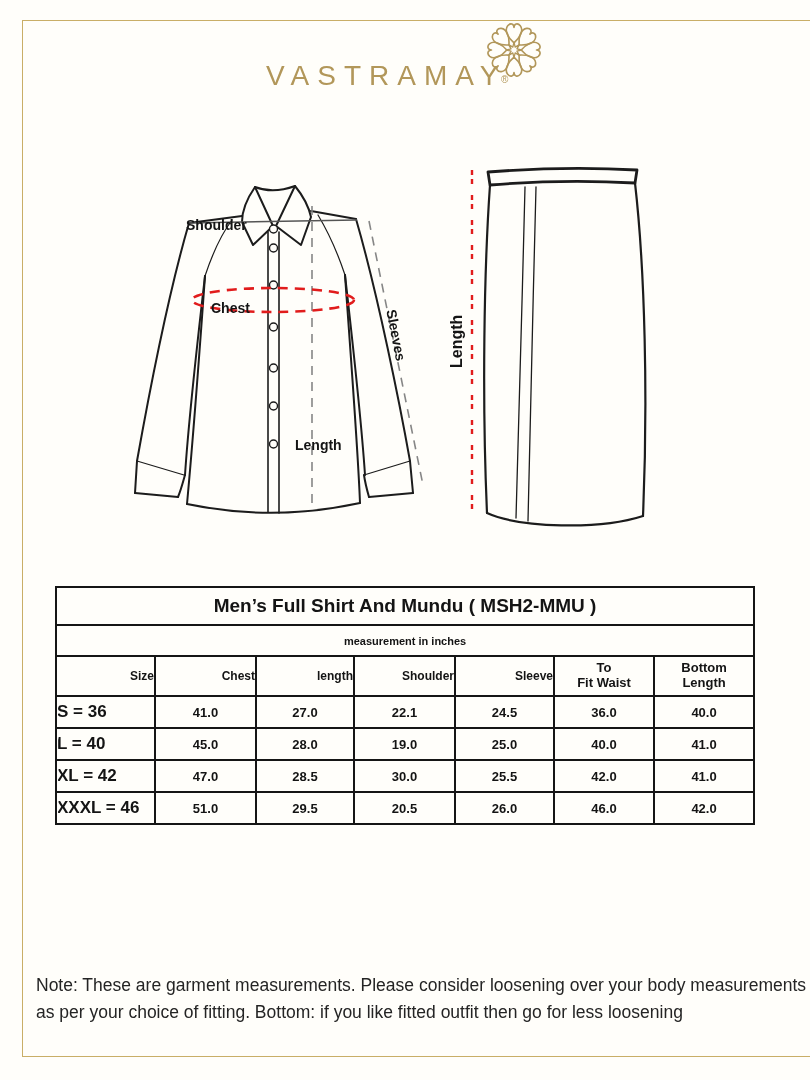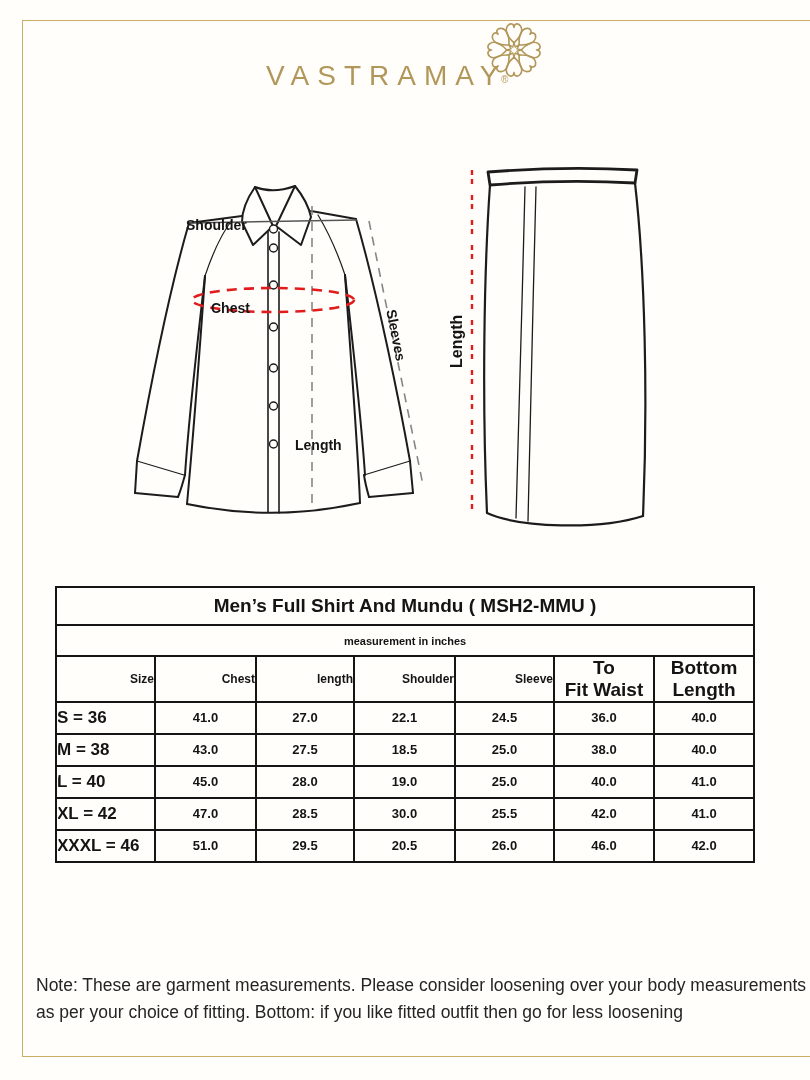--- a/index.html
+++ b/index.html
@@ -34,21 +34,21 @@
     position:absolute;left:55px;top:586px;width:698px;
     border-collapse:collapse;table-layout:fixed;color:#141414;
   }
   .size-table td,.size-table th{
     border:2px solid #151515;vertical-align:middle;padding:0;
     font-weight:bold;overflow:hidden;
   }
   .t-title{height:36px;font-size:19px;text-align:center;}
   .t-subtitle{height:29px;font-size:11px;text-align:center;}
   .t-head{height:38px;font-size:12px;text-align:right;padding-left:5px;}
-  .t-head-small{height:38px;font-size:19px;line-height:1.15;padding-left:0;}
+  .t-head-small{height:38px;font-size:13px;line-height:1.15;padding-left:0;}
   .t-size{height:30px;font-size:17px;text-align:left;padding-left:4px;border-radius:12px;}
   .t-num{height:30px;font-size:13px;text-align:center;}
   
   .note{
     position:absolute;left:36px;right:35px;top:972px;
     font-size:17.5px;line-height:27px;color:#242424;text-align:left;
   }
 </style>
 </head>
 <body>
@@ -173,29 +173,20 @@
       <tr>
         <td class="t-size">S = 36</td>
         <td class="t-num">41.0</td>
         <td class="t-num">27.0</td>
         <td class="t-num">22.1</td>
         <td class="t-num">24.5</td>
         <td class="t-num">36.0</td>
         <td class="t-num">40.0</td>
       </tr>
       <tr>
-        <td class="t-size">M = 38</td>
-        <td class="t-num">43.0</td>
-        <td class="t-num">27.5</td>
-        <td class="t-num">18.5</td>
-        <td class="t-num">25.0</td>
-        <td class="t-num">38.0</td>
-        <td class="t-num">40.0</td>
-      </tr>
-      <tr>
         <td class="t-size">L = 40</td>
         <td class="t-num">45.0</td>
         <td class="t-num">28.0</td>
         <td class="t-num">19.0</td>
         <td class="t-num">25.0</td>
         <td class="t-num">40.0</td>
         <td class="t-num">41.0</td>
       </tr>
       <tr>
         <td class="t-size">XL = 42</td>

